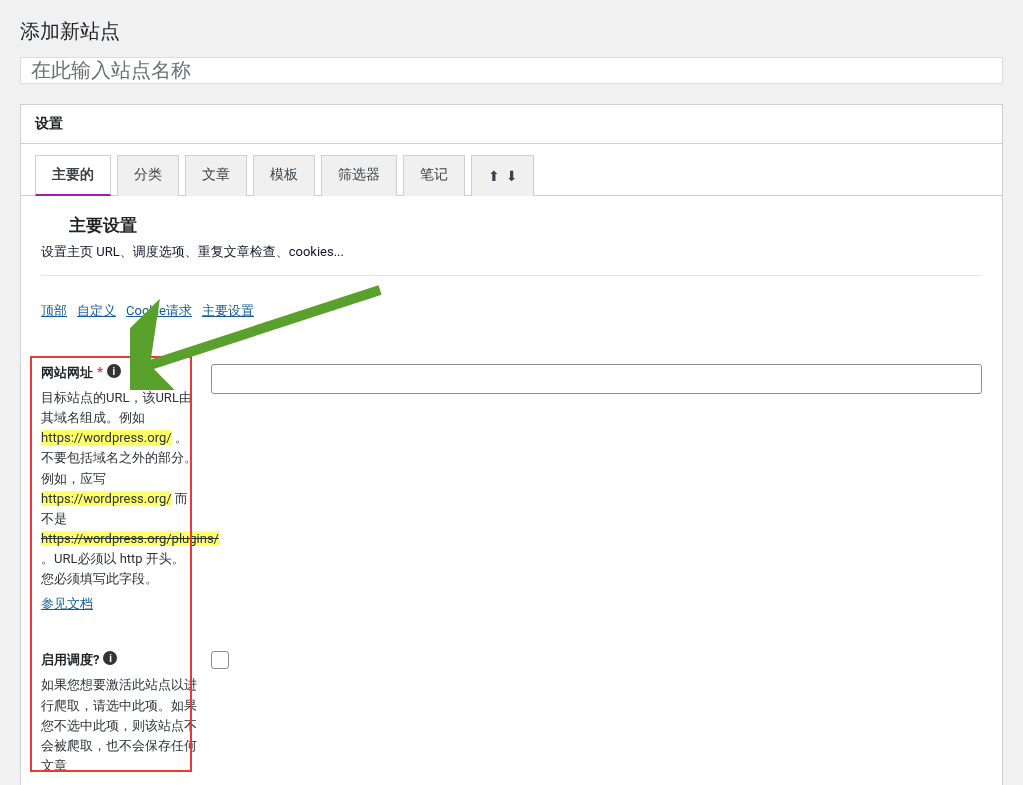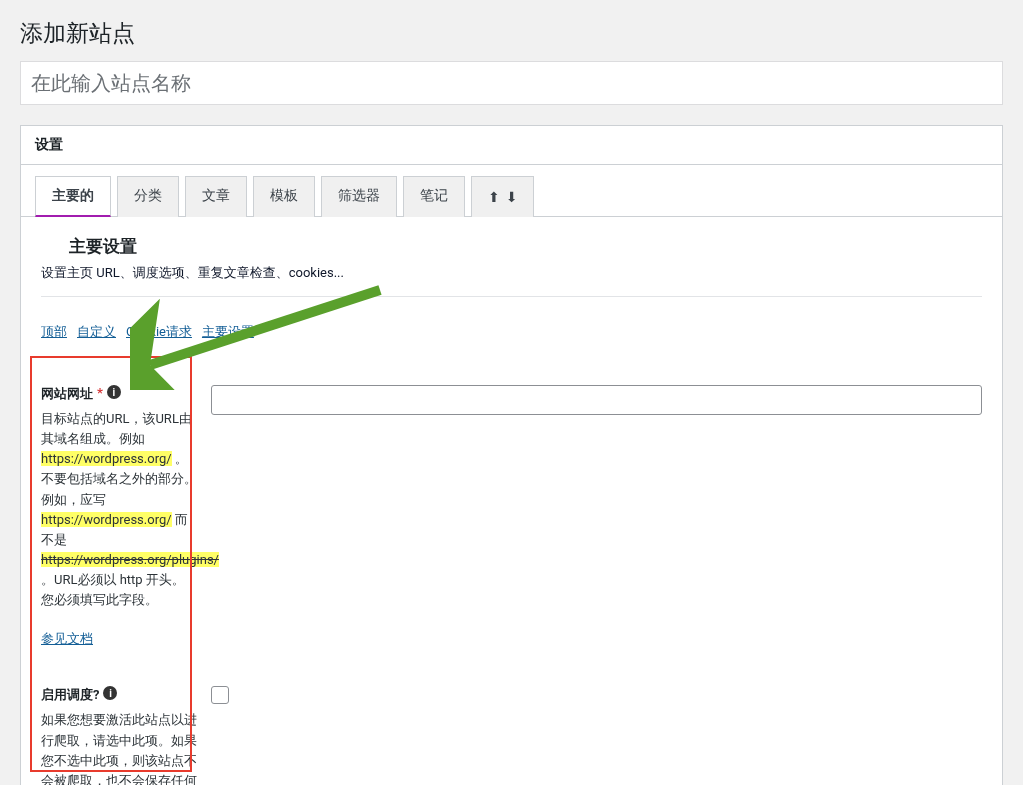--- a/index.html
+++ b/index.html
@@ -8,35 +8,35 @@
     background: #f1f1f1;
     color: #1d2327;
     font-size: 13px;
     width: 1023px;
     height: 785px;
     overflow: hidden;
     position: relative;
   }
   .wrap { padding: 10px 20px 0 20px; }
   h1.page-title {
-    font-size: 23px;
+    font-size: 20px;
     font-weight: 400;
     color: #1d2327;
     padding: 8px 0 4px 0;
     margin-bottom: 8px;
   }
   .title-input {
     width: 100%;
     font-size: 20px;
     padding: 6px 10px;
     border: 1px solid #dcdcde;
     background: #fff;
     color: #2c3338;
     outline: none;
-    height: 44px;
+    height: 27px;
   }
   .title-input::placeholder { color: #6b7075; }
   .panel {
     background: #fff;
     border: 1px solid #ccd0d4;
     margin-top: 20px;
   }
   .panel-header {
     padding: 10px 14px;
     border-bottom: 1px solid #ccd0d4;
@@ -120,21 +120,21 @@
   }
   .label-desc {
     font-size: 13px;
     color: #2c3338;
     line-height: 1.55;
   }
   .hl { background: #ffff66; }
   .strike { text-decoration: line-through; }
   .doc-link {
     display: inline-block;
-    margin-top: 20px;
+    margin-top: 6px;
     color: #135e96;
     text-decoration: underline;
     cursor: pointer;
   }
   .control-col {
     flex: 1 1 auto;
   }
   .text-input {
     width: 100%;
     height: 30px;

